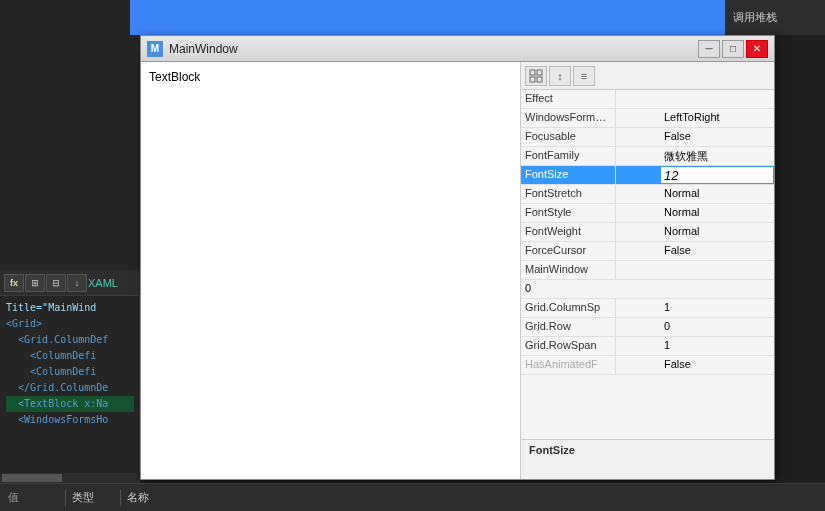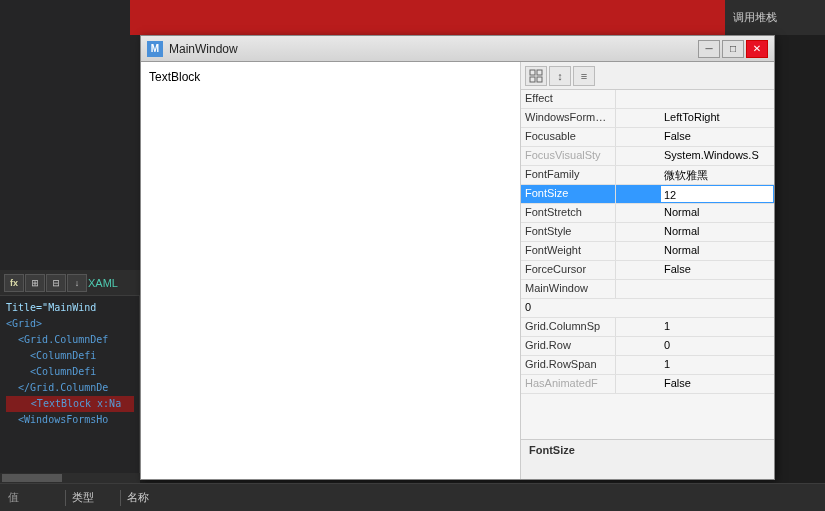--- a/index.html
+++ b/index.html
@@ -206,23 +206,24 @@
     .prop-value.editing {
       background: white;
       border: 1px solid #3399ff;
       padding: 1px 3px;
     }
 
     .prop-value input {
       width: 100%;
       border: none;
       outline: none;
-      font-size: 11px;
+      font-size: 13px;
       background: white;
       height: 15px;
+      font-style: italic;
     }
 
     
     .props-table::-webkit-scrollbar {
       width: 8px;
     }
     .props-table::-webkit-scrollbar-track {
       background: #f0f0f0;
     }
     .props-table::-webkit-scrollbar-thumb {
@@ -261,21 +262,21 @@
     .code-content {
       padding: 4px 6px;
       font-family: Consolas, monospace;
       font-size: 10px;
       line-height: 16px;
       color: #d4d4d4;
     }
 
     .code-line { display: flex; }
     .code-tag { color: #569cd6; }
-    .code-selected { background: #7f1d1d; justify-content: center; }
+    .code-selected { background: #14532d; }
 
     
     .bottom-left-toolbar {
       position: absolute;
       left: 0;
       top: 270px;
       width: 140px;
       height: 26px;
       background: #2d2d2d;
       display: flex;
@@ -303,21 +304,21 @@
       margin-right: 20px;
     }
 
     
     .top-area {
       position: absolute;
       top: 0;
       left: 130px;
       right: 0;
       height: 35px;
-      background: #b91c1c;
+      background: #3b82f6;
     }
   </style>
 </head>
 <body>
 
 <div class="left-sidebar">
 
   <div style="position:absolute;top:0;left:0;width:140px;height:270px;background:#252526;"></div>
 
   <div class="bottom-left-toolbar" style="top:270px;">
@@ -424,24 +425,20 @@
               </div>
               <div class="prop-row">
                 <div class="prop-name">WindowsFormsHo</div>
                 <div class="prop-value">LeftToRight</div>
               </div>
               <div class="prop-row">
                 <div class="prop-name">Focusable</div>
                 <div class="prop-value">False</div>
               </div>
               <div class="prop-row">
-                <div class="prop-name grayed">FocusVisualSty</div>
-                <div class="prop-value">System.Windows.S</div>
-              </div>
-              <div class="prop-row">
                 <div class="prop-name">FontFamily</div>
                 <div class="prop-value">微软雅黑</div>
               </div>
               <div class="prop-row selected">
                 <div class="prop-name">FontSize</div>
                 <div class="prop-value editing"><input type="text" value="12" style=""></div>
               </div>
               <div class="prop-row">
                 <div class="prop-name">FontStretch</div>
                 <div class="prop-value">Normal</div>

